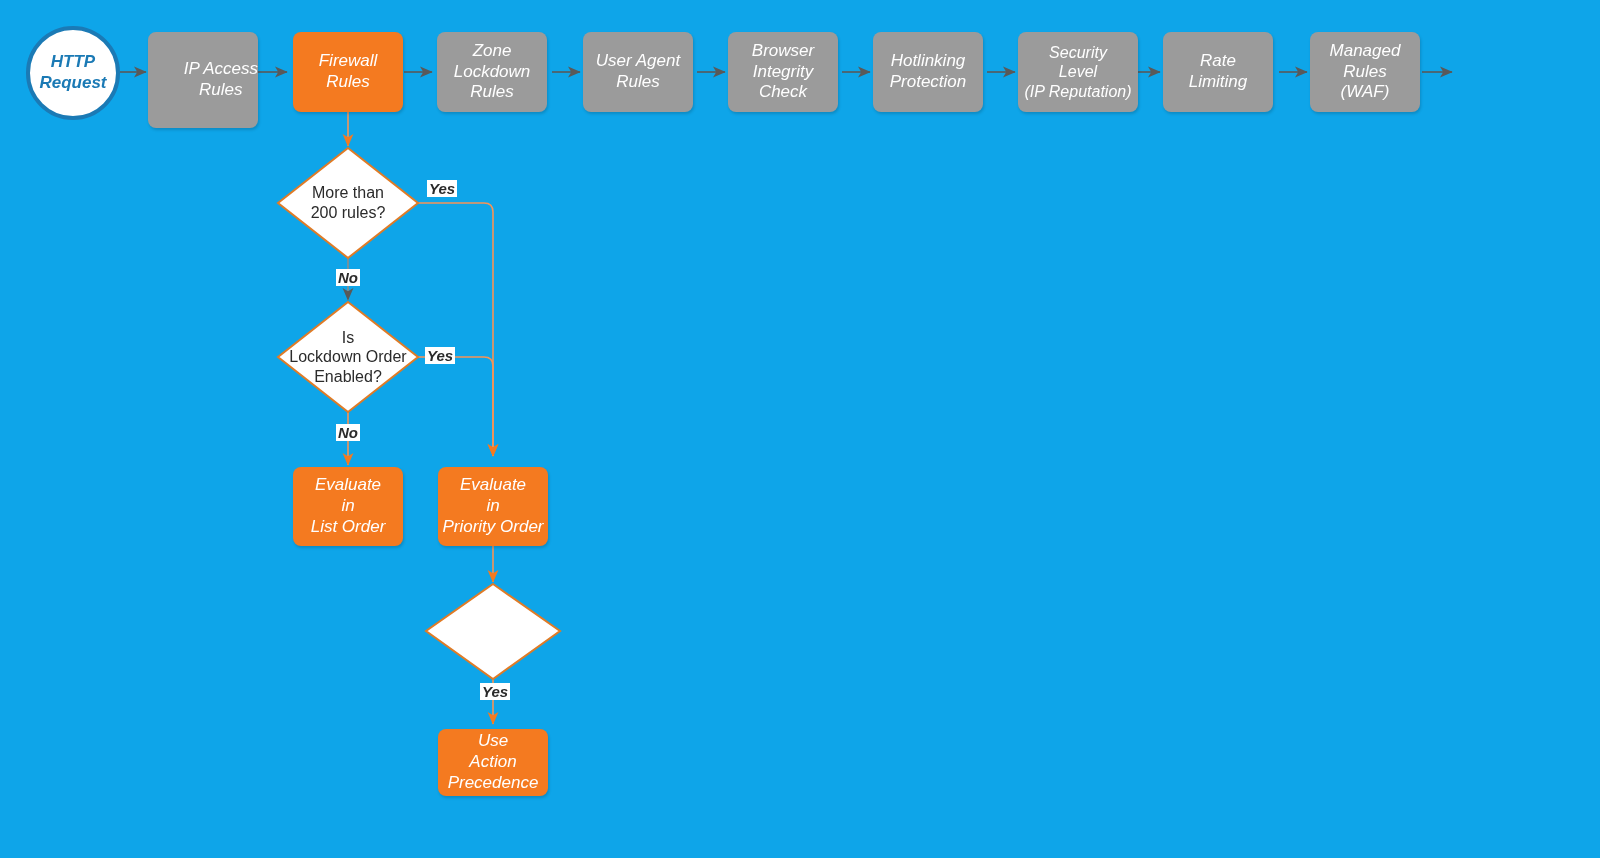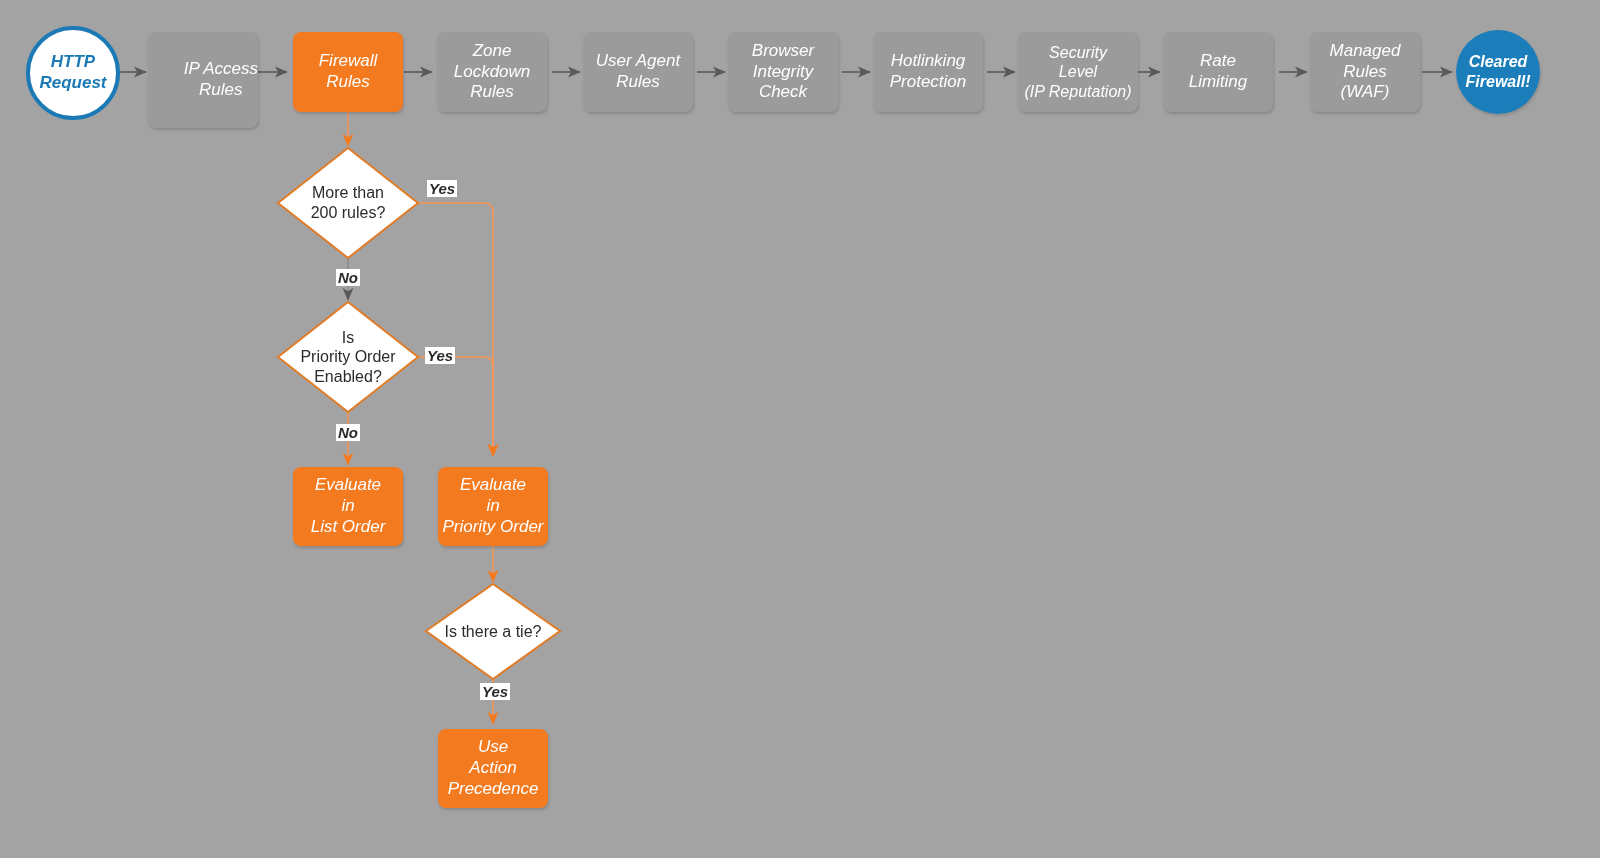--- a/index.html
+++ b/index.html
@@ -7,21 +7,21 @@
     padding: 0;
     background: #ffffff;
   }
   body {
     font-family: "Liberation Sans", sans-serif;
   }
   #canvas {
     position: relative;
     width: 1600px;
     height: 858px;
-    background: #a3a3a3;
+    background: #0ea5e9;
     overflow: hidden;
   }
   #svg-layer {
     position: absolute;
     left: 0;
     top: 0;
     width: 1600px;
     height: 858px;
   }
   .node {
@@ -187,53 +187,46 @@
     <span class="node-text">Rate
 Limiting</span>
   </div>
 
   <div class="node proc-box proc-gray" style="left:1310px; top:32px; width:110px; height:80px;">
     <span class="node-text">Managed
 Rules
 (WAF)</span>
   </div>
 
-  <div class="node terminator-filled" style="left:1456px; top:30px; width:84px; height:84px;">
-    <span class="node-text">Cleared
-Firewall!</span>
-  </div>
 
   <div class="node decision" style="left:278px; top:148px; width:140px; height:110px;">
     <span class="node-text decision-label">More than
 200 rules?</span>
   </div>
 
   <div class="node decision" style="left:278px; top:302px; width:140px; height:110px;">
     <span class="node-text decision-label">Is
-Priority Order
+Lockdown Order
 Enabled?</span>
   </div>
 
-  <div class="node decision" style="left:426px; top:584px; width:134px; height:95px;">
-    <span class="node-text decision-label">Is there a tie?</span>
-  </div>
 
   <div class="node proc-box proc-orange" style="left:293px; top:467px; width:110px; height:79px;">
     <span class="node-text">Evaluate
 in
 List Order</span>
   </div>
 
   <div class="node proc-box proc-orange" style="left:438px; top:467px; width:110px; height:79px;">
     <span class="node-text">Evaluate
 in
 Priority Order</span>
   </div>
 
-  <div class="node proc-box proc-orange" style="left:438px; top:729px; width:110px; height:79px;">
+  <div class="node proc-box proc-orange" style="left:438px; top:729px; width:110px; height:67px;">
     <span class="node-text">Use
 Action
 Precedence</span>
   </div>
 
   <div class="edge-label" style="left:427px; top:180px;">Yes</div>
 
   <div class="edge-label" style="left:336px; top:269px;">No</div>
 
   <div class="edge-label" style="left:425px; top:347px;">Yes</div>

